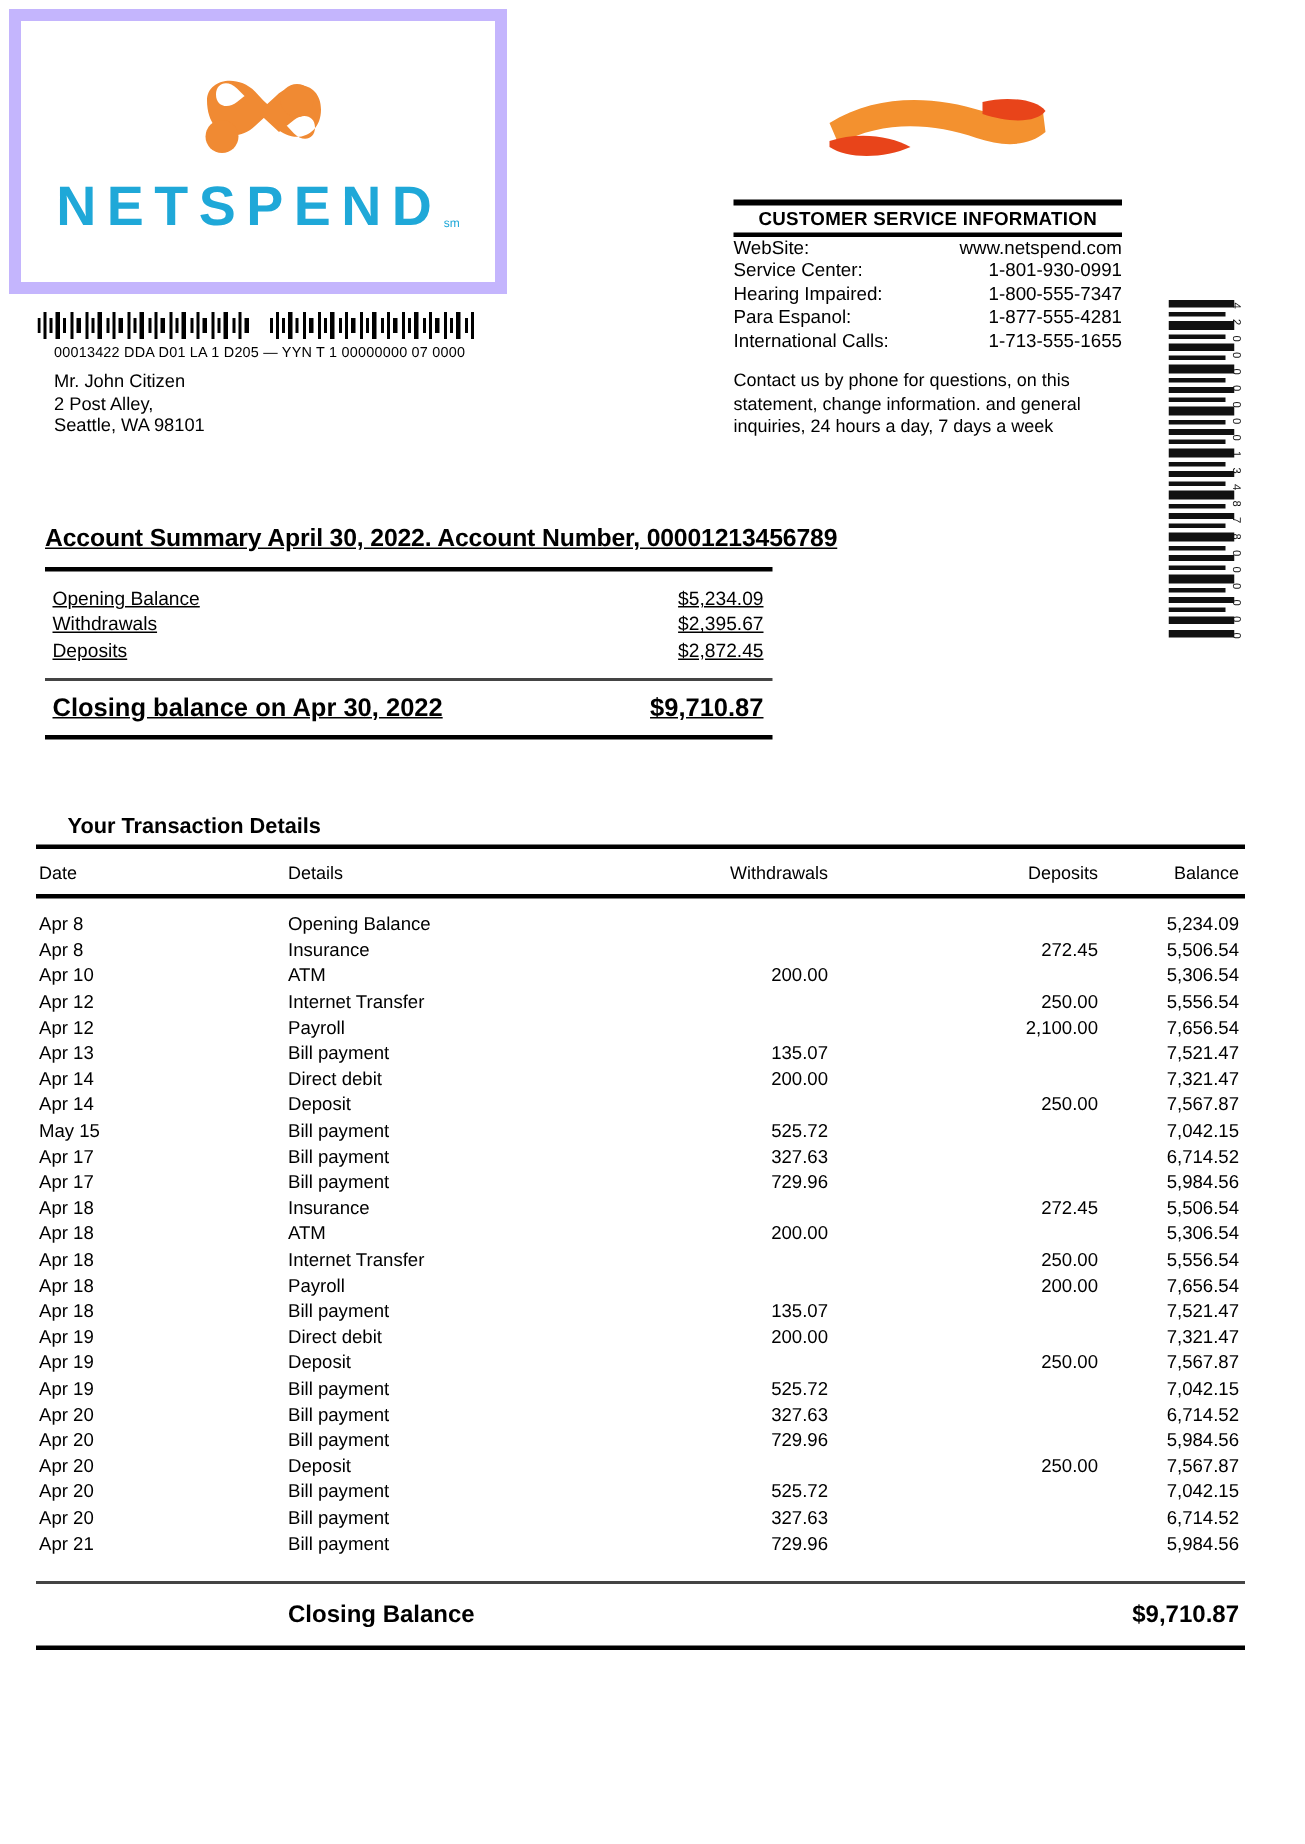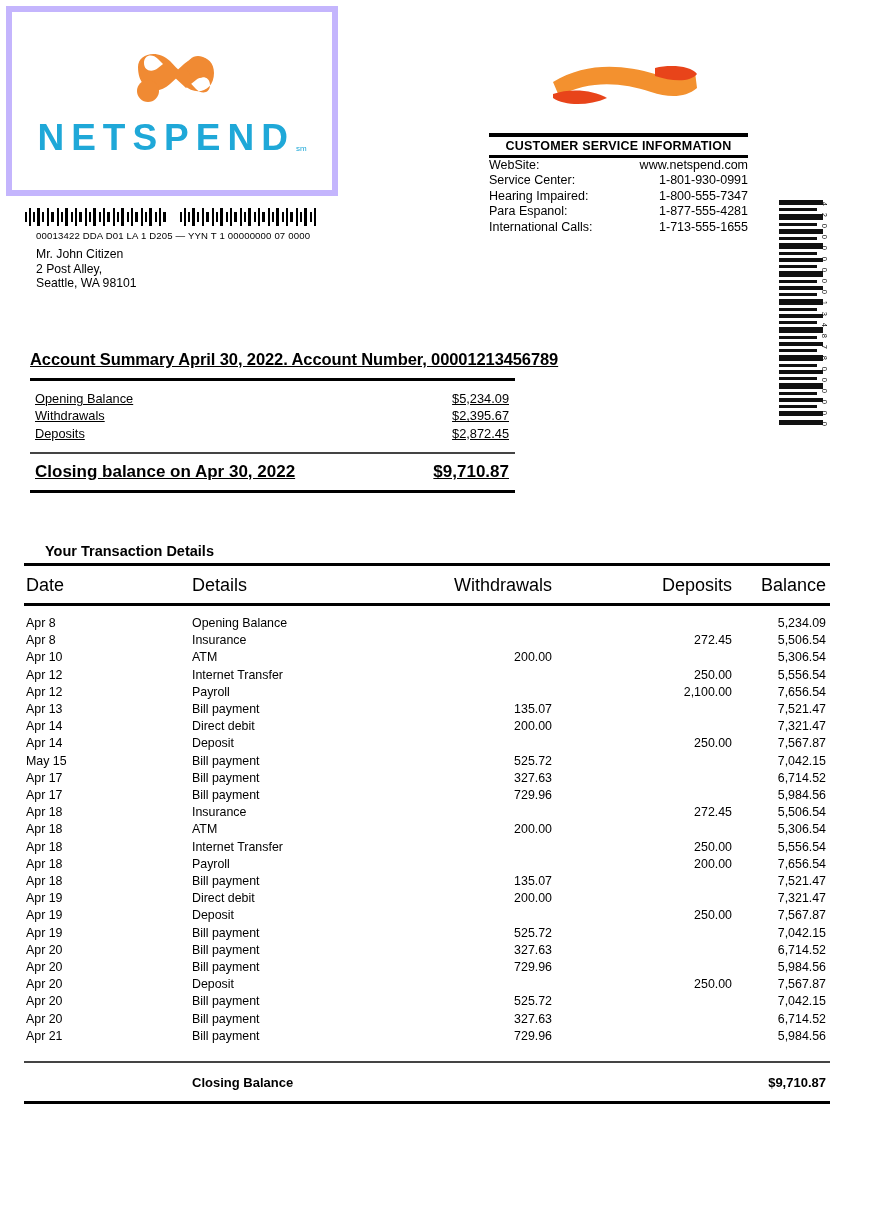--- a/index.html
+++ b/index.html
@@ -9,21 +9,21 @@
     background:#ffffff;
     font-family:"Liberation Sans", sans-serif;
     color:#000;
     position:relative;
     overflow:hidden;
   }
 
   
   .logo-frame{
     position:absolute; left:6px; top:6px; width:332px; height:190px;
-    border:6px solid #c4b5fd; background:#fff;
+    border:8px solid #c4b5fd; background:#fff;
   }
   .logo-inner{
     width:100%; height:100%;
     display:flex; flex-direction:column;
     align-items:center; justify-content:center;
     gap:6px;
   }
   .logo-mark{ width:88px; height:66px; }
   .wordmark{
     display:flex; align-items:flex-end;
@@ -92,34 +92,34 @@
   }
   .sum-total{
     display:flex; justify-content:space-between;
     font-size:17px; font-weight:700; padding:8px 6px 8px 5px;
   }
 
   
   .txn{ position:absolute; left:24px; top:543px; width:806px; }
   .txn-title{ font-size:14.5px; font-weight:700; padding-bottom:4px;margin-left:21px; }
   .txn-head{
-    display:flex; font-size:18px; padding:9px 0 7px;
+    display:flex; font-size:12px; padding:9px 0 7px;
   }
   .txn-row{
     display:flex; font-size:12.4px; line-height:17.2px;
   }
   .c-date{ width:168px; padding-left:2px; }
   .c-det{ width:200px; }
   .c-wd{ width:160px; text-align:right; }
   .c-dep{ width:180px; text-align:right; }
   .c-bal{ width:96px; text-align:right; padding-right:2px; }
   .txn-head .c-wd, .txn-head .c-dep, .txn-head .c-bal{ }
   .txn-body{ padding:9px 0 16px; }
   .txn-foot{
-    display:flex; font-size:13px; font-weight:700; padding:12px 0 11px;
+    display:flex; font-size:16px; font-weight:700; padding:12px 0 11px;
   }
 </style>
 </head>
 <body>
 
 <div class="logo-frame">
   <div class="logo-inner">
     <span class="logo-mark">
       <svg viewBox="0 0 88 66" width="88" height="66" aria-hidden="true">
         <path d="M10 20 C10 6, 30 2, 42 14 L68 42 C74 48, 82 46, 82 38 C82 30, 74 28, 68 33 L58 41 L44 28 L56 17 C70 4, 86 10, 86 26 C86 44, 68 50, 56 38 L30 12 C24 6, 16 8, 16 16 C16 24, 24 26, 30 21 L40 13 L54 26 L42 37 C28 50, 10 42, 10 20 Z" fill="#F08A33"></path>
@@ -161,20 +161,21 @@
     </div>
     <div class="csi-row">
       <span>Para Espanol:</span>
       <span>1-877-555-4281</span>
     </div>
     <div class="csi-row">
       <span>International Calls:</span>
       <span>1-713-555-1655</span>
     </div>
   </div>
+  <div class="csi-note">Contact us by phone for questions, on this statement, change information. and general inquiries, 24 hours a day, 7 days a week</div>
 </div>
 
 <div class="mailbar">
   <svg viewBox="0 0 295 18" width="295" height="18" preserveAspectRatio="none" aria-hidden="true">
     <g fill="#000">
       <rect x="0" y="4" width="2" height="10"></rect>
         <rect x="4" y="0" width="2" height="18"></rect>
       <rect x="8" y="4" width="2" height="10"></rect>
         <rect x="12" y="0" width="3" height="18"></rect>
       <rect x="17" y="4" width="2" height="10"></rect>

